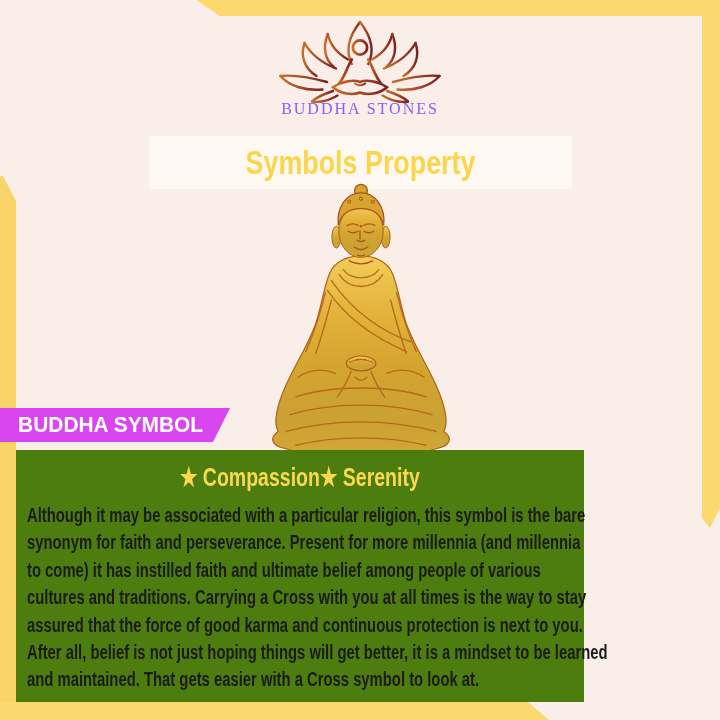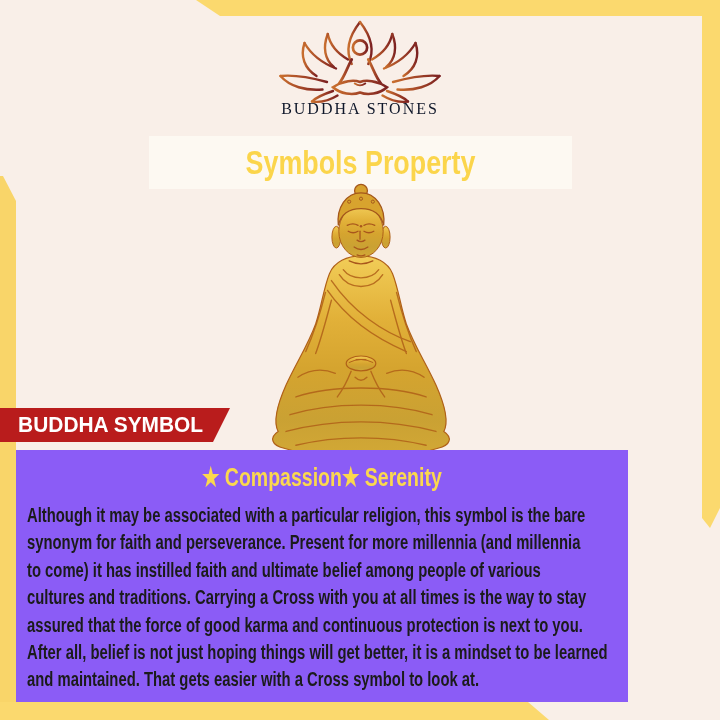--- a/index.html
+++ b/index.html
@@ -30,50 +30,50 @@
     position:absolute;top:702px;left:0;width:550px;height:18px;
     background:#fbd96e;
     clip-path:polygon(0 0,528px 0,549px 18px,0 18px);
   }
   
   .logo-wrap{position:absolute;top:16px;left:270px;width:180px;height:86px;}
   .brand-name{
     position:absolute;top:100px;left:0;width:720px;
     text-align:center;
     font-family:"Liberation Serif", serif;
-    font-size:16px;letter-spacing:2px;color:#0f172a;font-weight:400;
+    font-size:16px;letter-spacing:2px;color:#8b5cf6;font-weight:400;
   }
   
   .title-banner{
     position:absolute;left:149px;top:136px;width:423px;height:53px;
     background:#fdf9f2;
     display:flex;align-items:center;justify-content:center;
   }
   .title-banner span{
     font-weight:700;font-size:34px;color:#fbd54b;
     white-space:nowrap;transform:scaleX(.79);
   }
   
   .buddha-wrap{position:absolute;left:262px;top:178px;width:198px;height:286px;}
   
   .symbol-label{
     position:absolute;left:0;top:408px;width:230px;height:34px;
-    background:#b91c1c;
+    background:#d946ef;
     clip-path:polygon(0 0,230px 0,213px 34px,0 34px);
     display:flex;align-items:center;justify-content:center;text-align:center;
   }
   .symbol-label span{
     font-weight:700;font-size:22px;color:#ffffff;
     white-space:nowrap;transform:scaleX(.95);
     padding-right:10px;
   }
   
   .content-panel{
-    position:absolute;left:16px;top:450px;width:612px;height:252px;
-    background:#8b5cf6;
+    position:absolute;left:16px;top:450px;width:568px;height:252px;
+    background:#4d7c0f;
   }
   .heading{
     margin:12px 0 0 0;text-align:center;
   }
   .heading span{
     display:inline-block;
     font-weight:700;font-size:26px;color:#fbd84e;
     white-space:nowrap;transform:scaleX(.75);
   }
   .body-lines{

